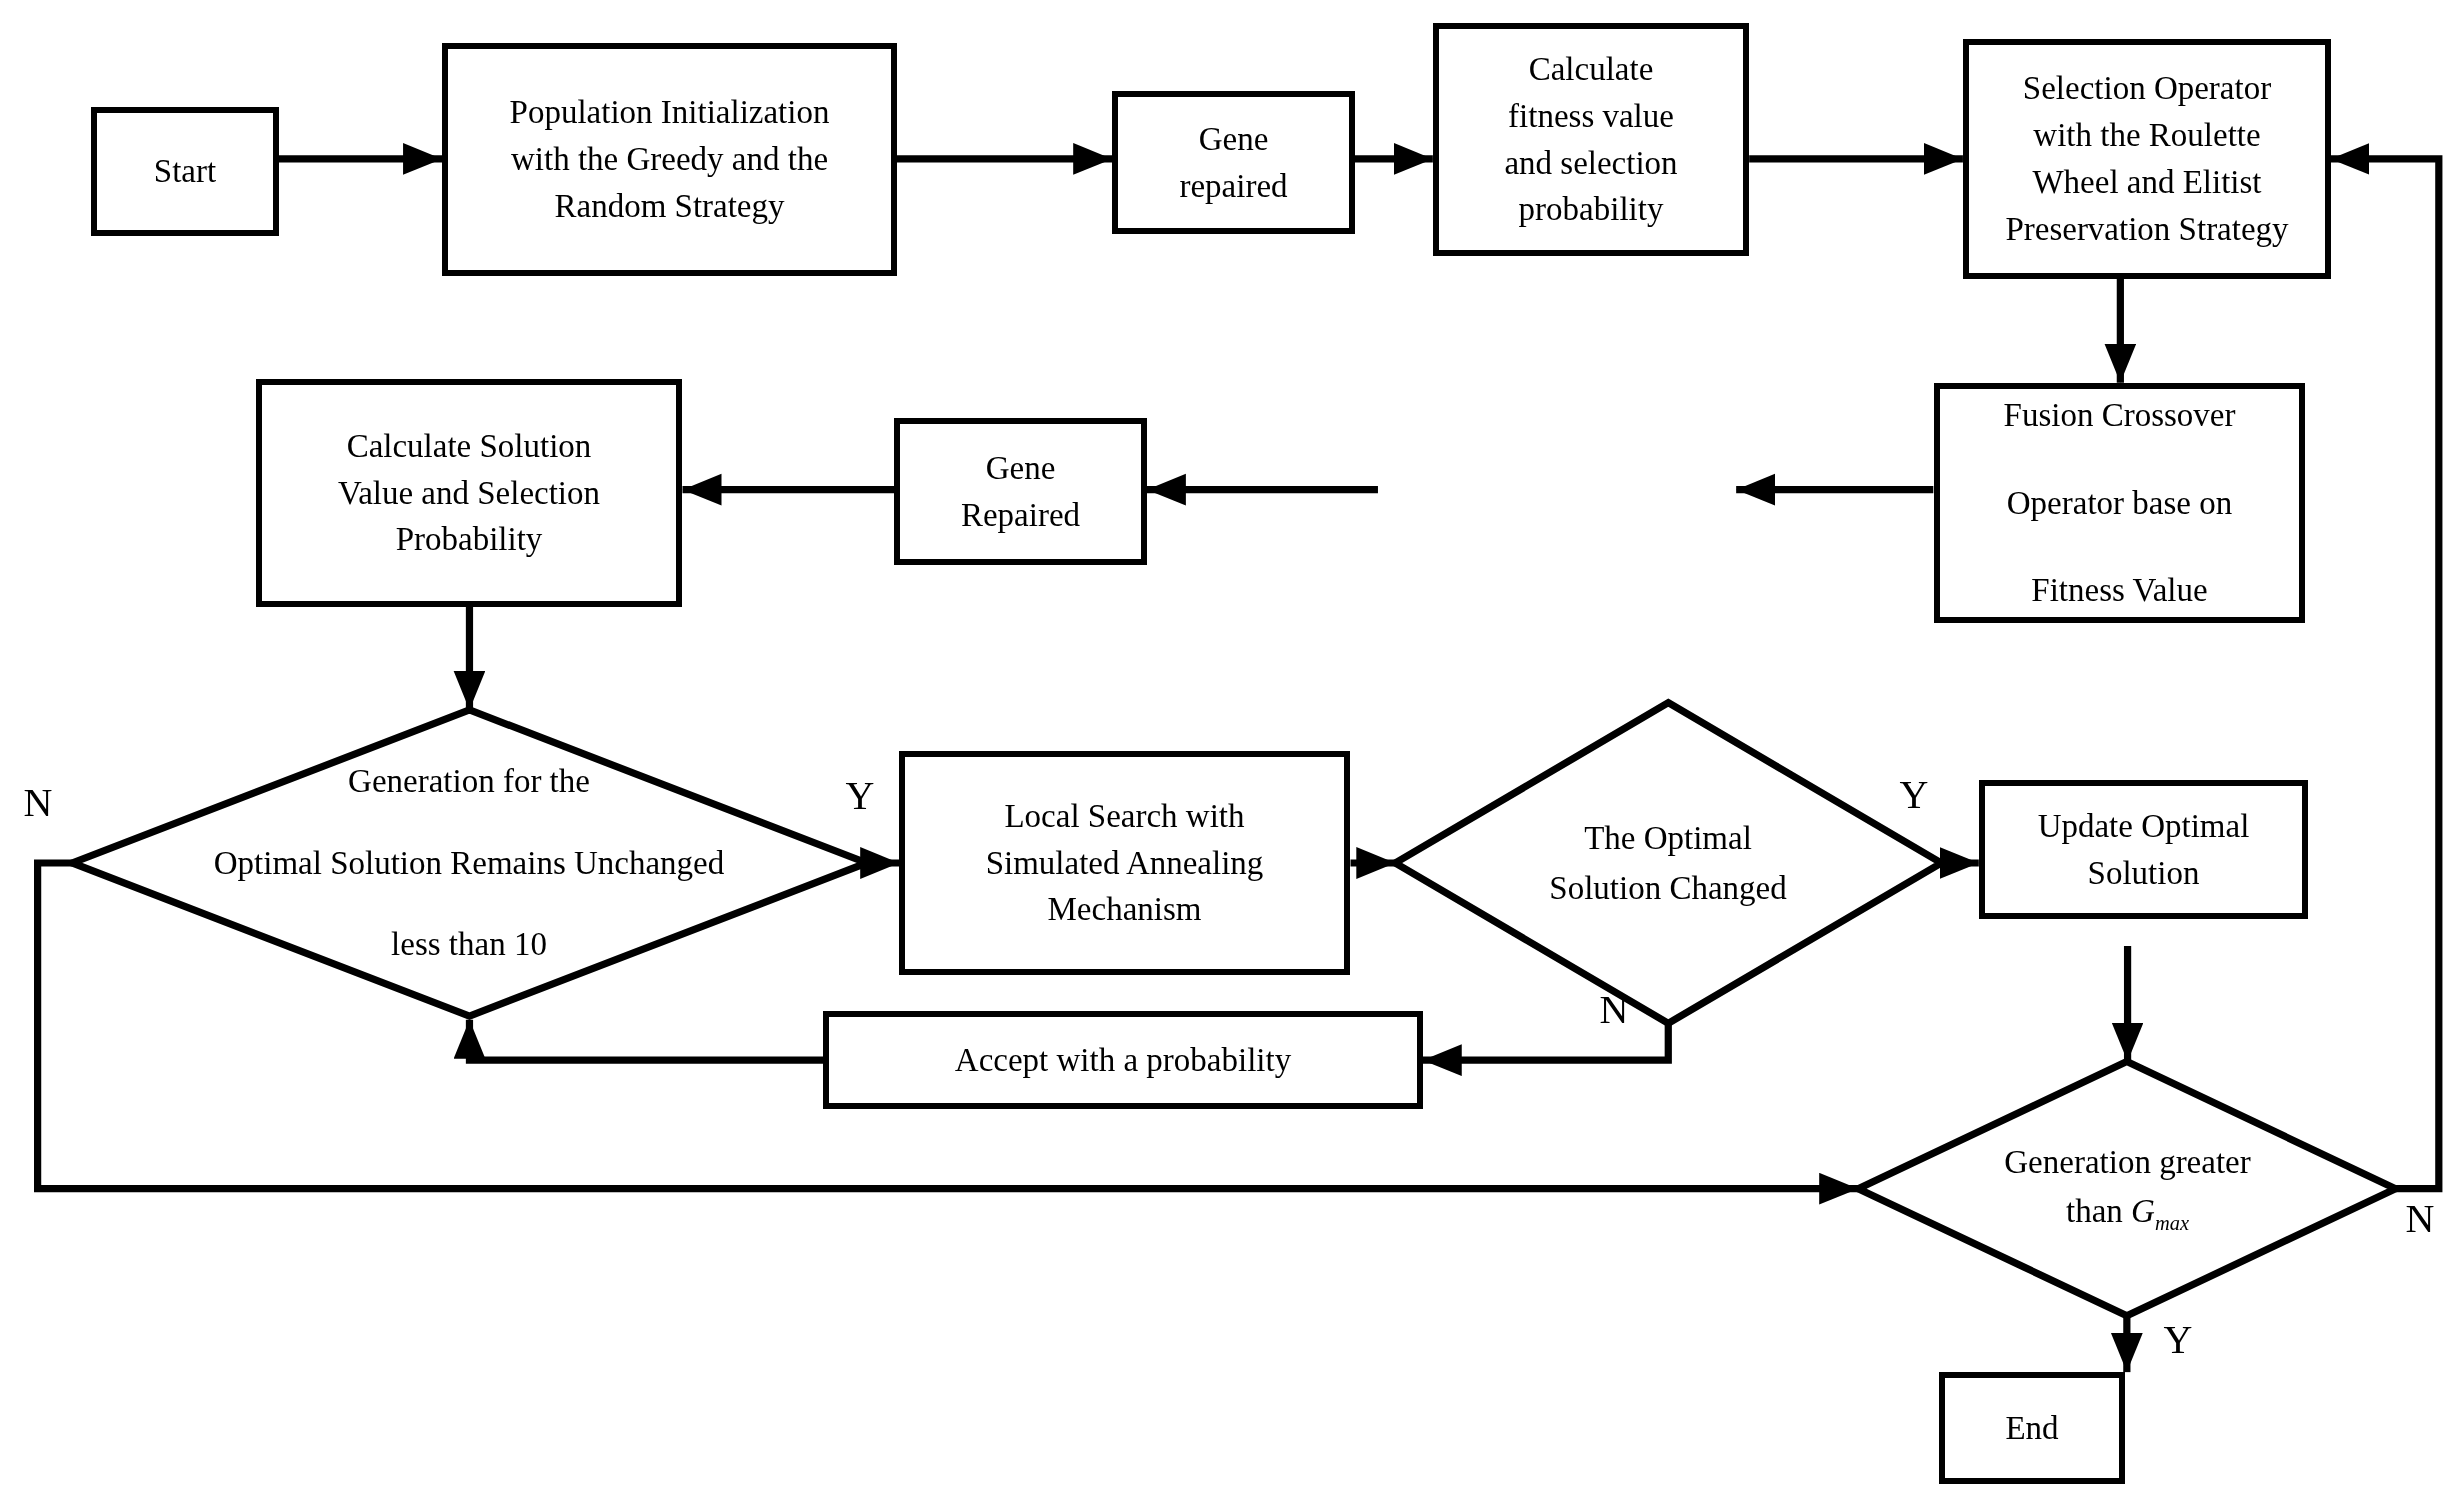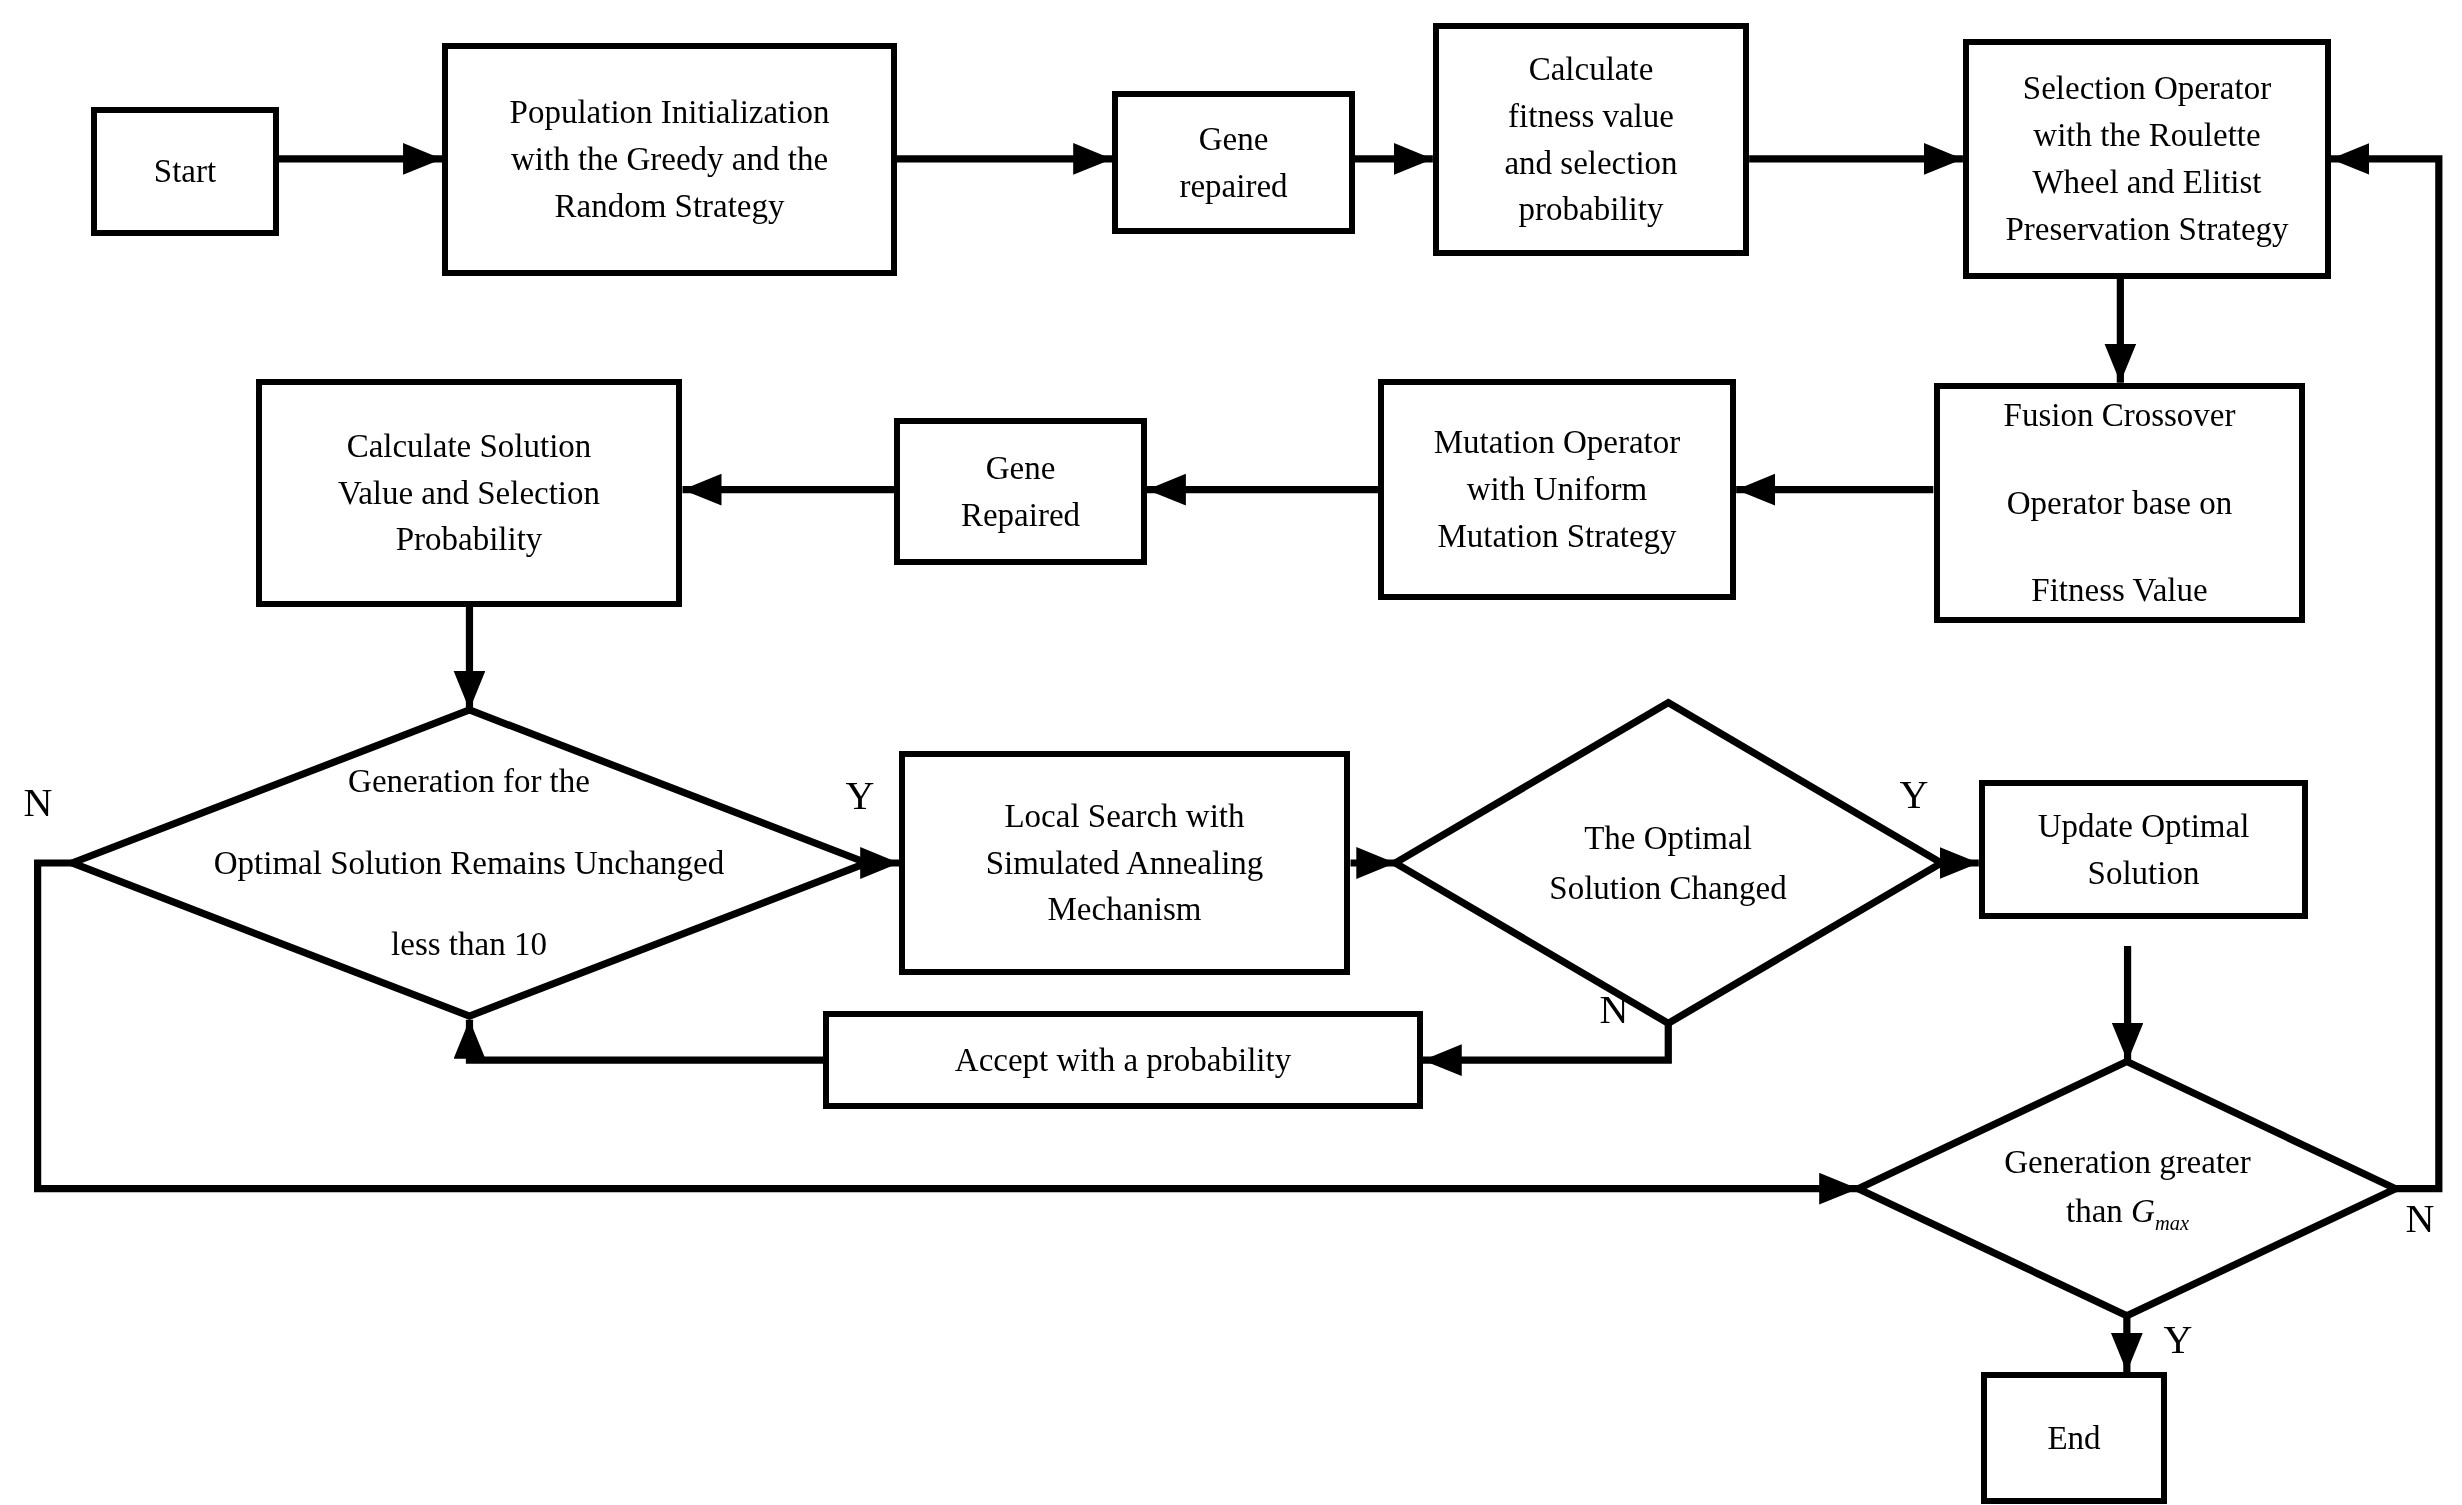--- a/index.html
+++ b/index.html
@@ -109,25 +109,20 @@
     <span class="ln">Wheel and Elitist</span>
     <span class="ln">Preservation Strategy</span>
   </div>
 
   <div class="node" style="left:1934px;top:383px;width:371px;height:240px;gap:41px;">
     <span class="ln">Fusion Crossover</span>
     <span class="ln">Operator base on</span>
     <span class="ln">Fitness Value</span>
   </div>
 
-  <div class="node" style="left:1378px;top:379px;width:358px;height:221px;">
-    <span class="ln">Mutation Operator</span>
-    <span class="ln">with Uniform</span>
-    <span class="ln">Mutation Strategy</span>
-  </div>
 
   <div class="node" style="left:894px;top:418px;width:253px;height:147px;">
     <span class="ln">Gene</span>
     <span class="ln">Repaired</span>
   </div>
 
   <div class="node" style="left:256px;top:379px;width:426px;height:228px;">
     <span class="ln">Calculate Solution</span>
     <span class="ln">Value and Selection</span>
     <span class="ln">Probability</span>
@@ -141,21 +136,21 @@
 
   <div class="node" style="left:1979px;top:780px;width:329px;height:139px;">
     <span class="ln">Update Optimal</span>
     <span class="ln">Solution</span>
   </div>
 
   <div class="node" style="left:823px;top:1011px;width:600px;height:98px;">
     <span class="ln">Accept with a probability</span>
   </div>
 
-  <div class="node" style="left:1981px;top:1372px;width:186px;height:132px;">
+  <div class="node" style="left:1939px;top:1372px;width:186px;height:112px;">
     <span class="ln">End</span>
   </div>
 
   <div class="dlabel" style="left:144px;top:737px;width:650px;height:253px;gap:32px;">
     <span class="ln">Generation for the</span>
     <span class="ln">Optimal Solution Remains Unchanged</span>
     <span class="ln">less than 10</span>
   </div>
 
   <div class="dlabel" style="left:1437px;top:766px;width:462px;height:195px;">

